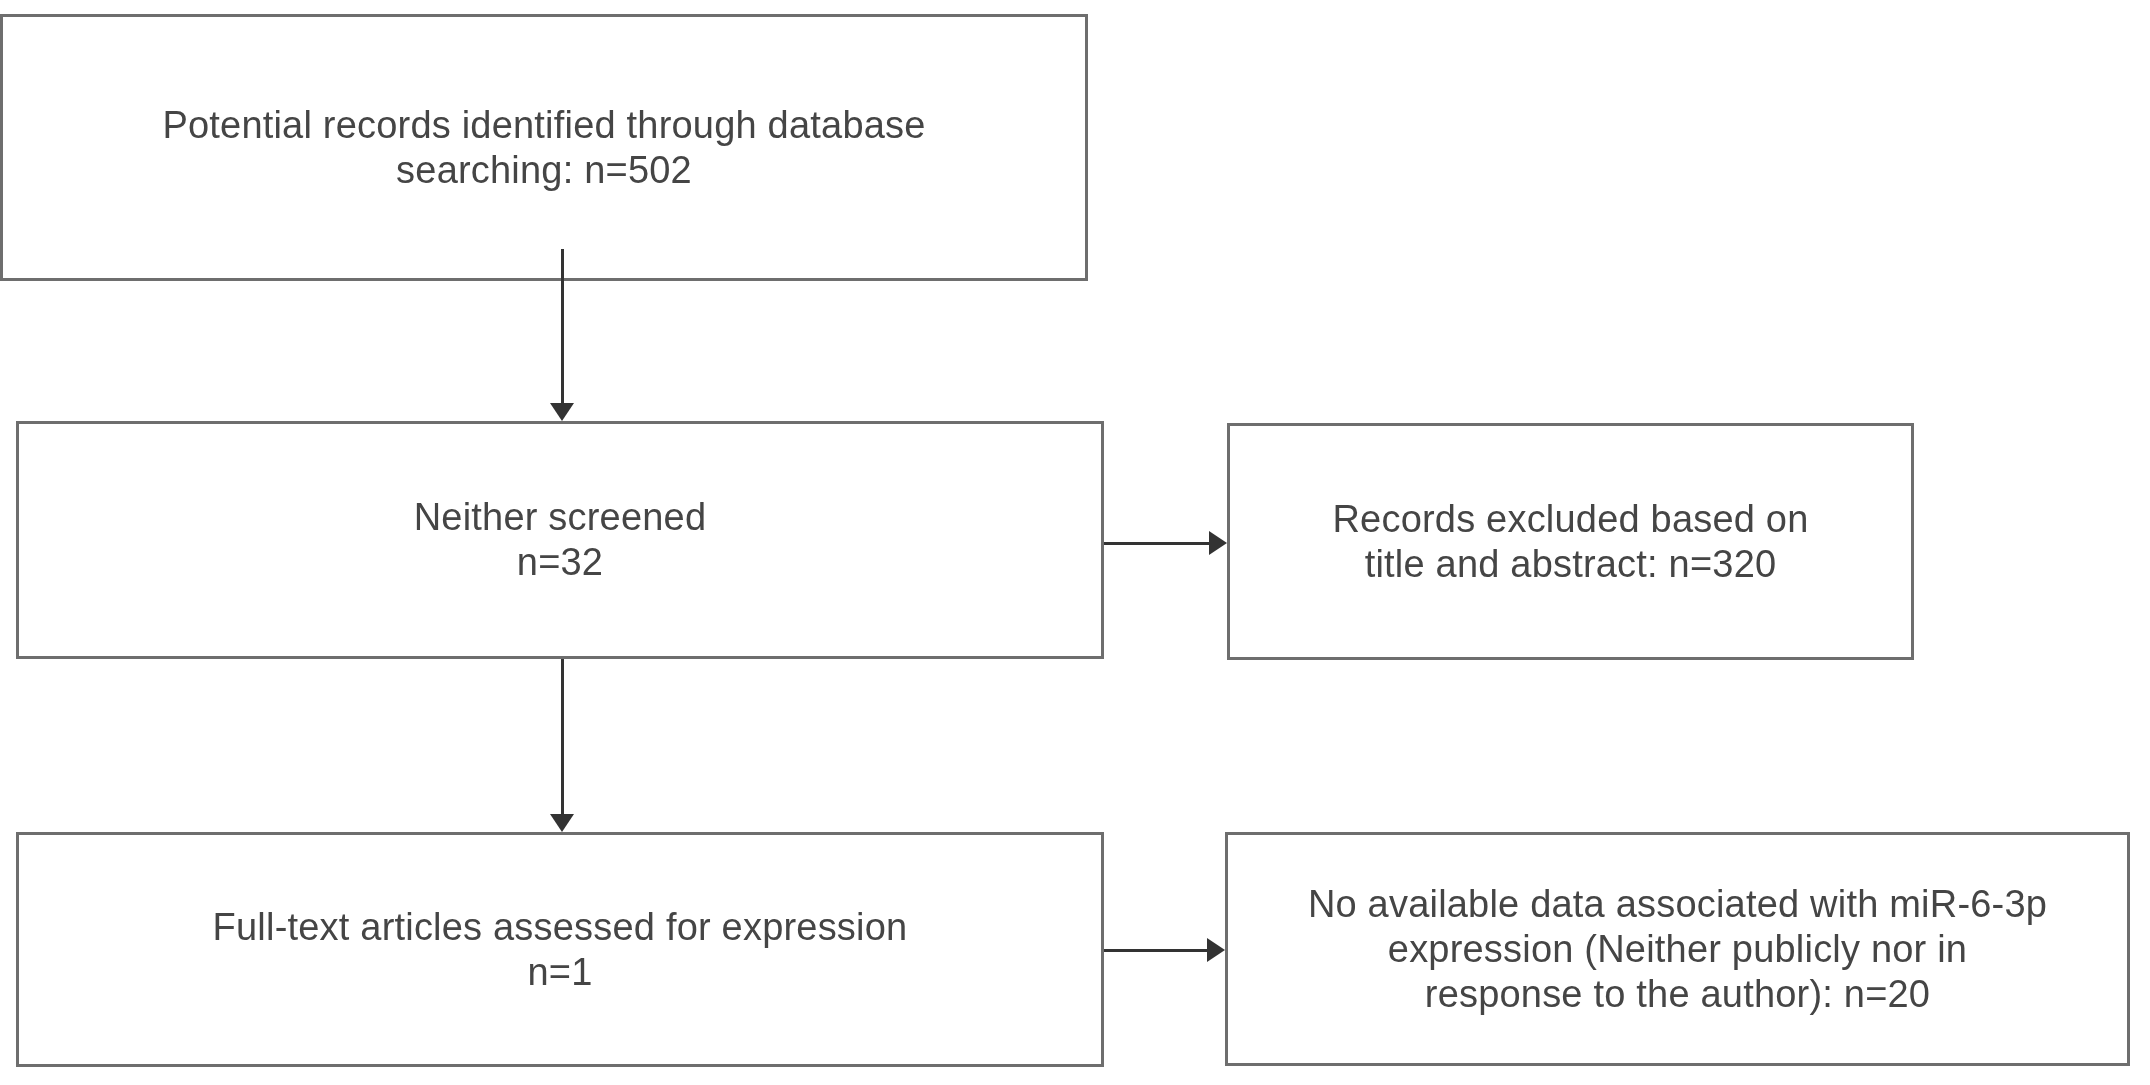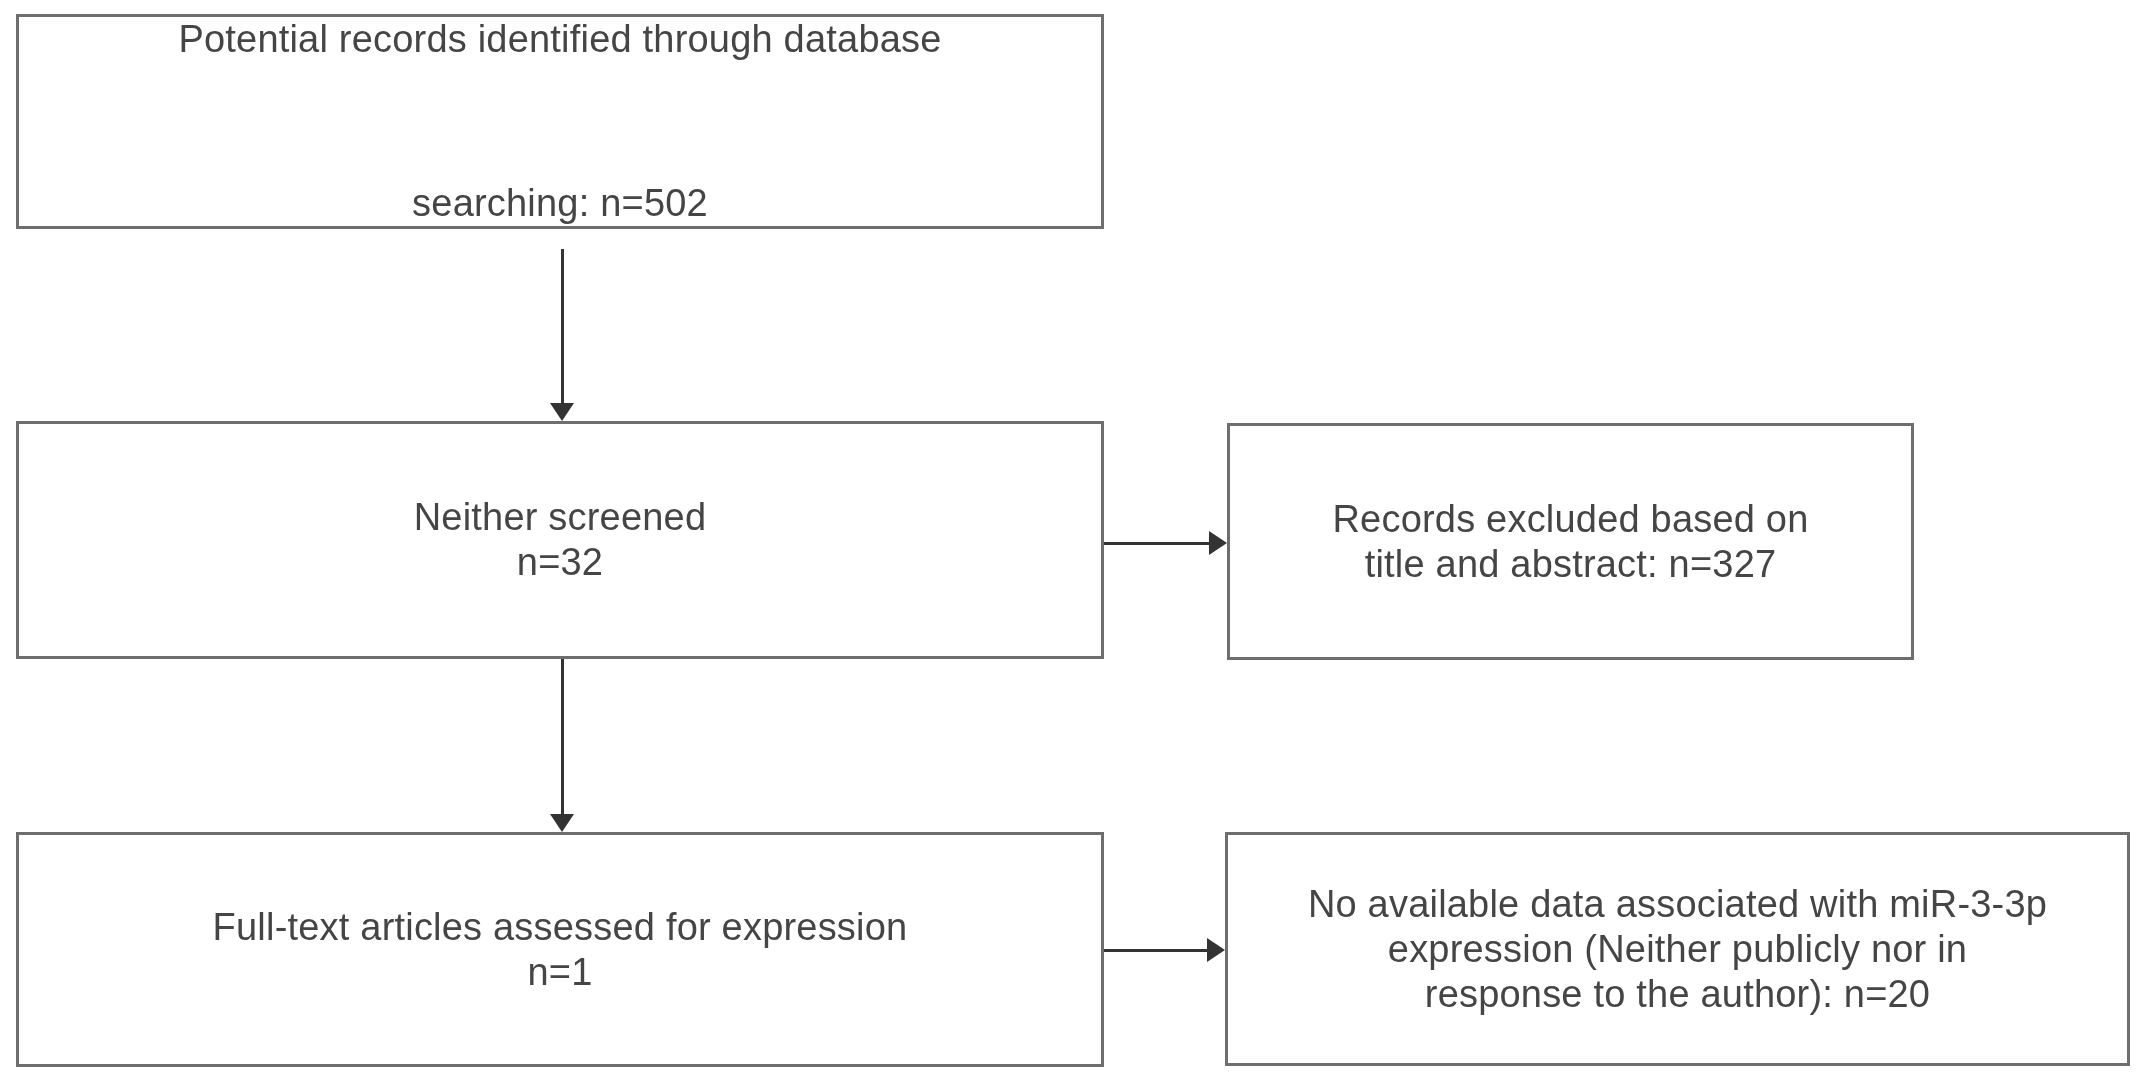--- a/index.html
+++ b/index.html
@@ -28,21 +28,21 @@
     align-items: center;
     justify-content: center;
     text-align: center;
     color: var(--text-color);
     font-size: 38px;
     line-height: 45px;
     letter-spacing: 0.2px;
   }
   .flow-box .line { white-space: nowrap; }
 
-  #box-identified { left: 16px;   top: 14px;  width: 1088px; height: 215px; justify-content: space-between; }
+  #box-identified { left: 0;   top: 14px;  width: 1088px; height: 267px; }
   #box-screened   { left: 16px;   top: 421px; width: 1088px; height: 238px; }
   #box-fulltext   { left: 16px;   top: 832px; width: 1088px; height: 235px; }
   #box-excluded   { left: 1227px; top: 423px; width: 687px;  height: 237px; }
   #box-nodata     { left: 1225px; top: 832px; width: 905px;  height: 234px; }
 
   .arrow { position: absolute; display: flex; }
   .arrow-v { flex-direction: column; align-items: center; width: 24px; }
   .arrow-h { flex-direction: row; align-items: center; height: 24px; }
   .line-v { width: 3px; flex: 1 1 auto; background: var(--arrow-color); }
   .line-h { height: 3px; flex: 1 1 auto; background: var(--arrow-color); }
@@ -73,30 +73,30 @@
     <div class="line">searching: n=502</div>
   </div>
 
   <div class="flow-box" id="box-screened">
     <div class="line">Neither screened</div>
     <div class="line">n=32</div>
   </div>
 
   <div class="flow-box" id="box-excluded">
     <div class="line">Records excluded based on</div>
-    <div class="line">title and abstract: n=327</div>
+    <div class="line">title and abstract: n=320</div>
   </div>
 
   <div class="flow-box" id="box-fulltext">
     <div class="line">Full-text articles assessed for expression</div>
     <div class="line">n=1</div>
   </div>
 
   <div class="flow-box" id="box-nodata">
-    <div class="line">No available data associated with miR-3-3p</div>
+    <div class="line">No available data associated with miR-6-3p</div>
     <div class="line">expression (Neither publicly nor in</div>
     <div class="line">response to the author): n=20</div>
   </div>
 
   <div class="arrow arrow-v" id="arrow-v1">
     <div class="line-v"></div>
     <div class="head-down"></div>
   </div>
 
   <div class="arrow arrow-v" id="arrow-v2">

